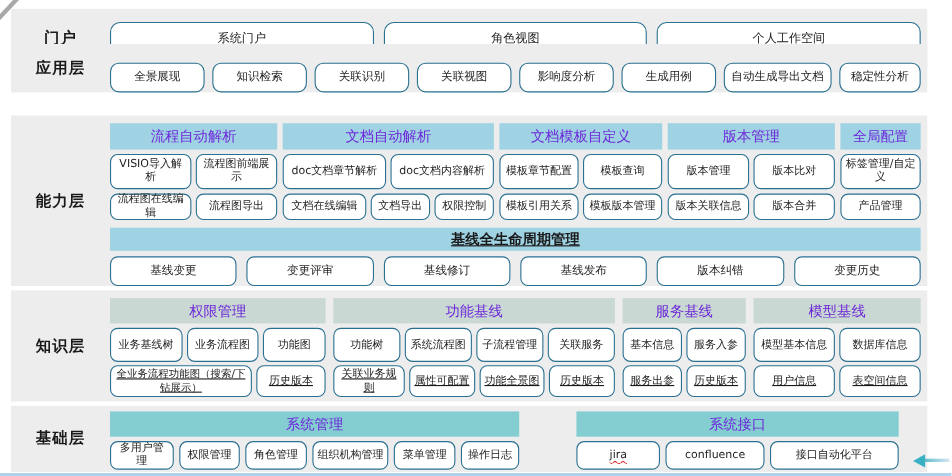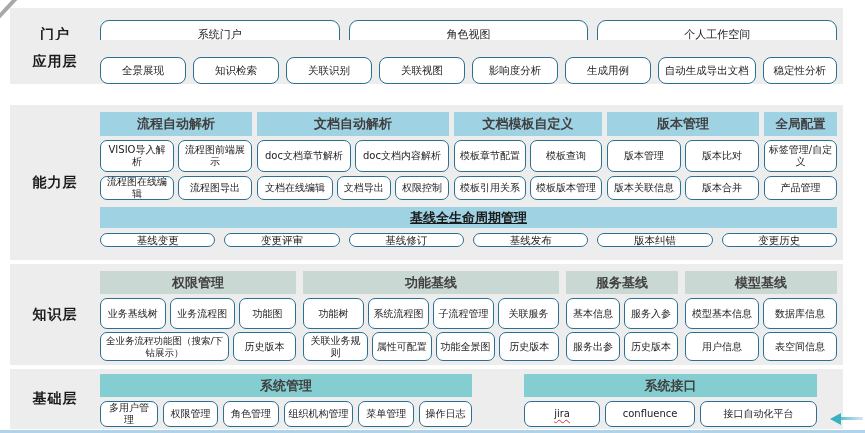--- a/index.html
+++ b/index.html
@@ -7,22 +7,22 @@
     width:865px;height:433px;position:relative;background:#ffffff;
     font-family:"DejaVu Sans","Liberation Sans",sans-serif;overflow:hidden;color:#1a1a1a;
   }
   .layer-row{position:absolute;left:10px;width:833px;background:#ededed;display:flex;box-sizing:border-box;}
   .layer-label{width:90px;flex:0 0 90px;display:flex;align-items:center;justify-content:center;
     font-weight:bold;font-size:14px;letter-spacing:1px;}
   .layer-content{flex:1;display:flex;box-sizing:border-box;min-width:0;}
   .btn{background:#ffffff;border:1.6px solid #2b7090;border-radius:7px;display:flex;align-items:center;
     justify-content:center;text-align:center;font-size:10px;line-height:1.2;padding:1px 3px;
     box-sizing:border-box;color:#222;}
-  .grp-header{display:flex;align-items:center;justify-content:center;font-weight:bold;font-size:13px;
-    box-sizing:border-box;color:#404040;}
+  .grp-header{display:flex;align-items:center;justify-content:center;font-weight:normal;font-size:13px;
+    box-sizing:border-box;color:#6d28d9;}
   .hdr-blue{background:#9fd3e4;}
   .hdr-sage{background:#c9d8d3;}
   .hdr-teal{background:#84ced2;}
 
   
   #row-portal{top:8px;height:54px;}
   #row-portal .layer-content{align-items:center;gap:9px;padding-right:6px;}
   #row-portal .btn{flex:1;height:30px;border-radius:9px;font-size:11px;}
 
   
@@ -34,31 +34,31 @@
   #row-cap{top:105px;height:155px;}
   #row-cap .layer-content{flex-direction:column;padding:7px 6px 0 0;}
   .cap-groups{display:flex;gap:5px;}
   .cap-group{display:flex;flex-direction:column;gap:4px;box-sizing:border-box;}
   .cap-group .grp-header{height:24px;}
   .cap-r1{display:flex;gap:4px;height:32px;}
   .cap-r2{display:flex;gap:4px;height:24px;}
   .cap-r1 .btn,.cap-r2 .btn{flex:1;}
   .baseline-header{height:21px;margin-top:7px;display:flex;align-items:center;justify-content:center;
     font-weight:bold;font-size:13px;background:#9fd3e4;text-decoration:underline;}
-  .baseline-btns{display:flex;gap:9px;margin-top:5px;height:14px;}
+  .baseline-btns{display:flex;gap:9px;margin-top:5px;height:27px;}
   .baseline-btns .btn{flex:1;font-size:10.5px;}
 
   
   #row-know{top:264px;height:101px;}
   #row-know .layer-content{flex-direction:column;padding:7px 6px 0 0;}
   .know-groups{display:flex;gap:7px;}
   .know-group{display:flex;flex-direction:column;gap:4px;box-sizing:border-box;}
   .know-group .grp-header{height:23px;}
   .know-r1{display:flex;gap:4px;height:31px;margin-bottom:-1px;}
-  .know-r2{display:flex;gap:4px;height:29px;}
+  .know-r2{display:flex;gap:4px;height:29px;text-decoration:underline;}
   .know-r1 .btn,.know-r2 .btn{flex:1;}
 
   
   #row-base{top:369px;height:60px;}
   #row-base .layer-content{flex-direction:column;padding:5px 6px 0 0;}
   .base-groups{display:flex;}
   .base-group{display:flex;flex-direction:column;gap:4px;box-sizing:border-box;}
   .base-group .grp-header{height:23px;}
   .base-btns{display:flex;gap:5px;height:26px;}
   .base-btns .btn{flex:1;}

